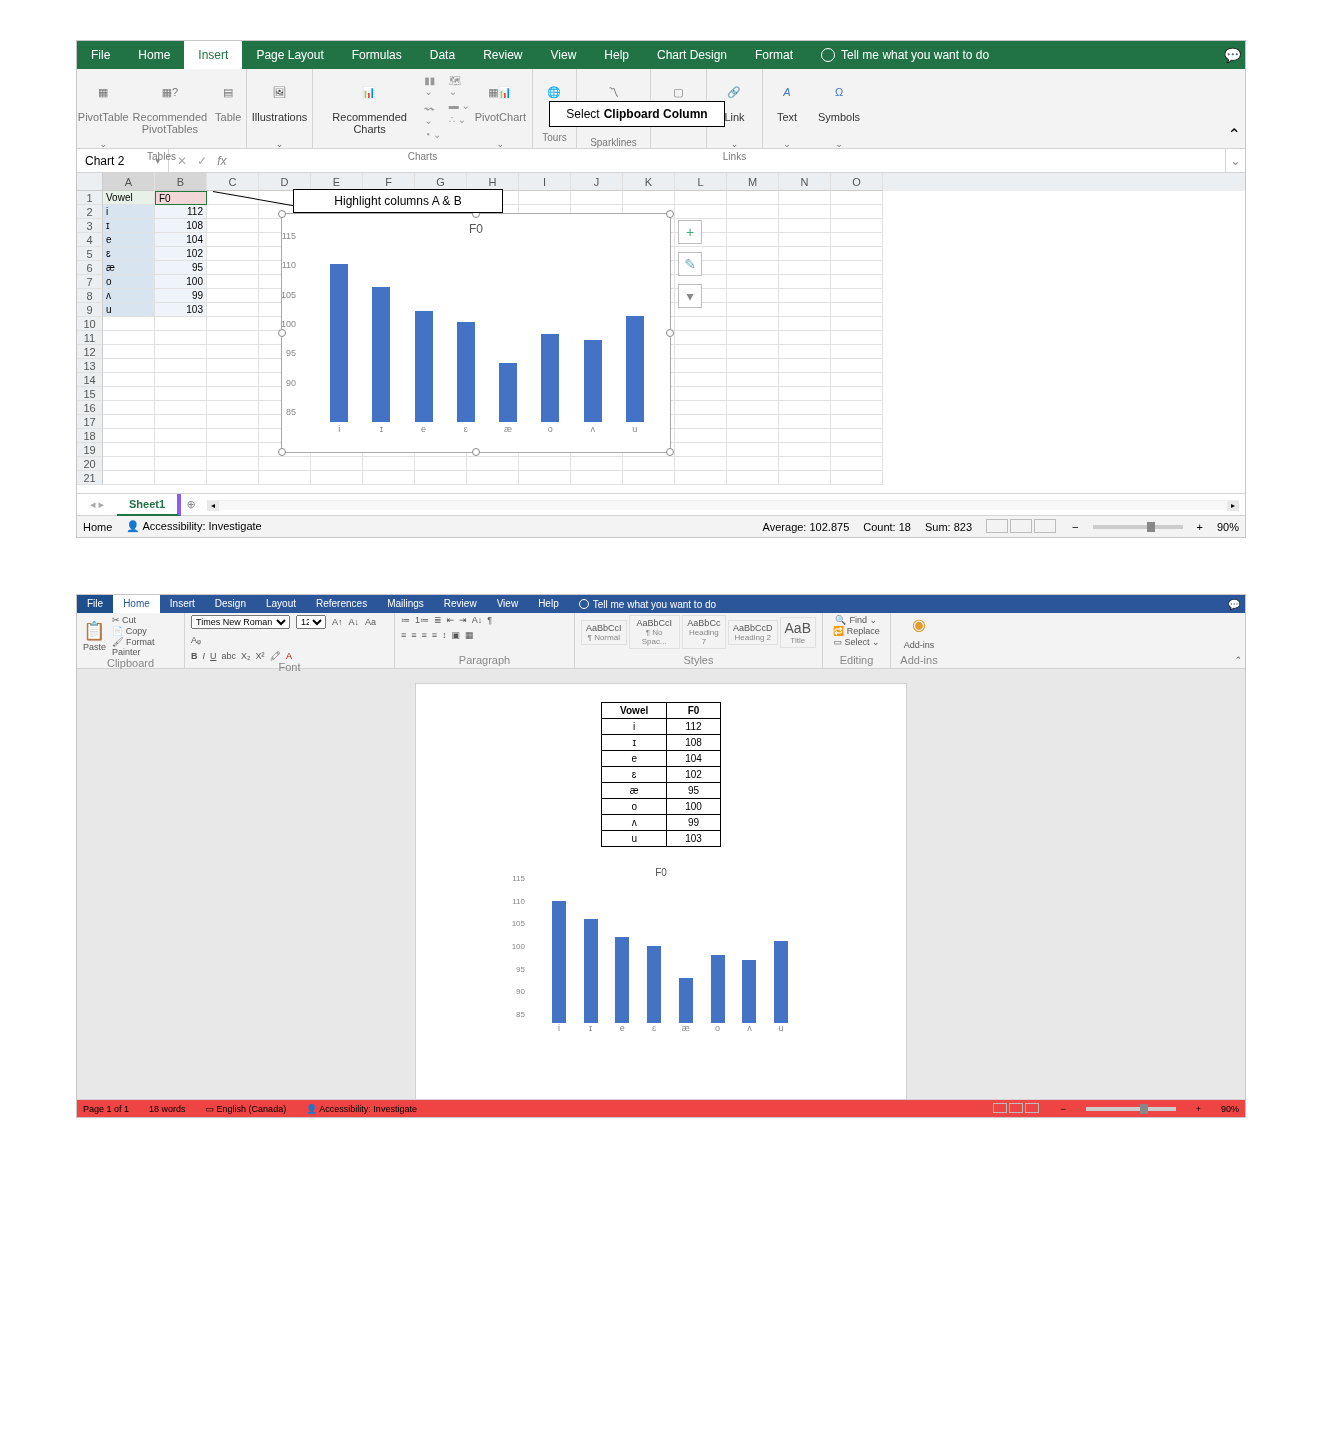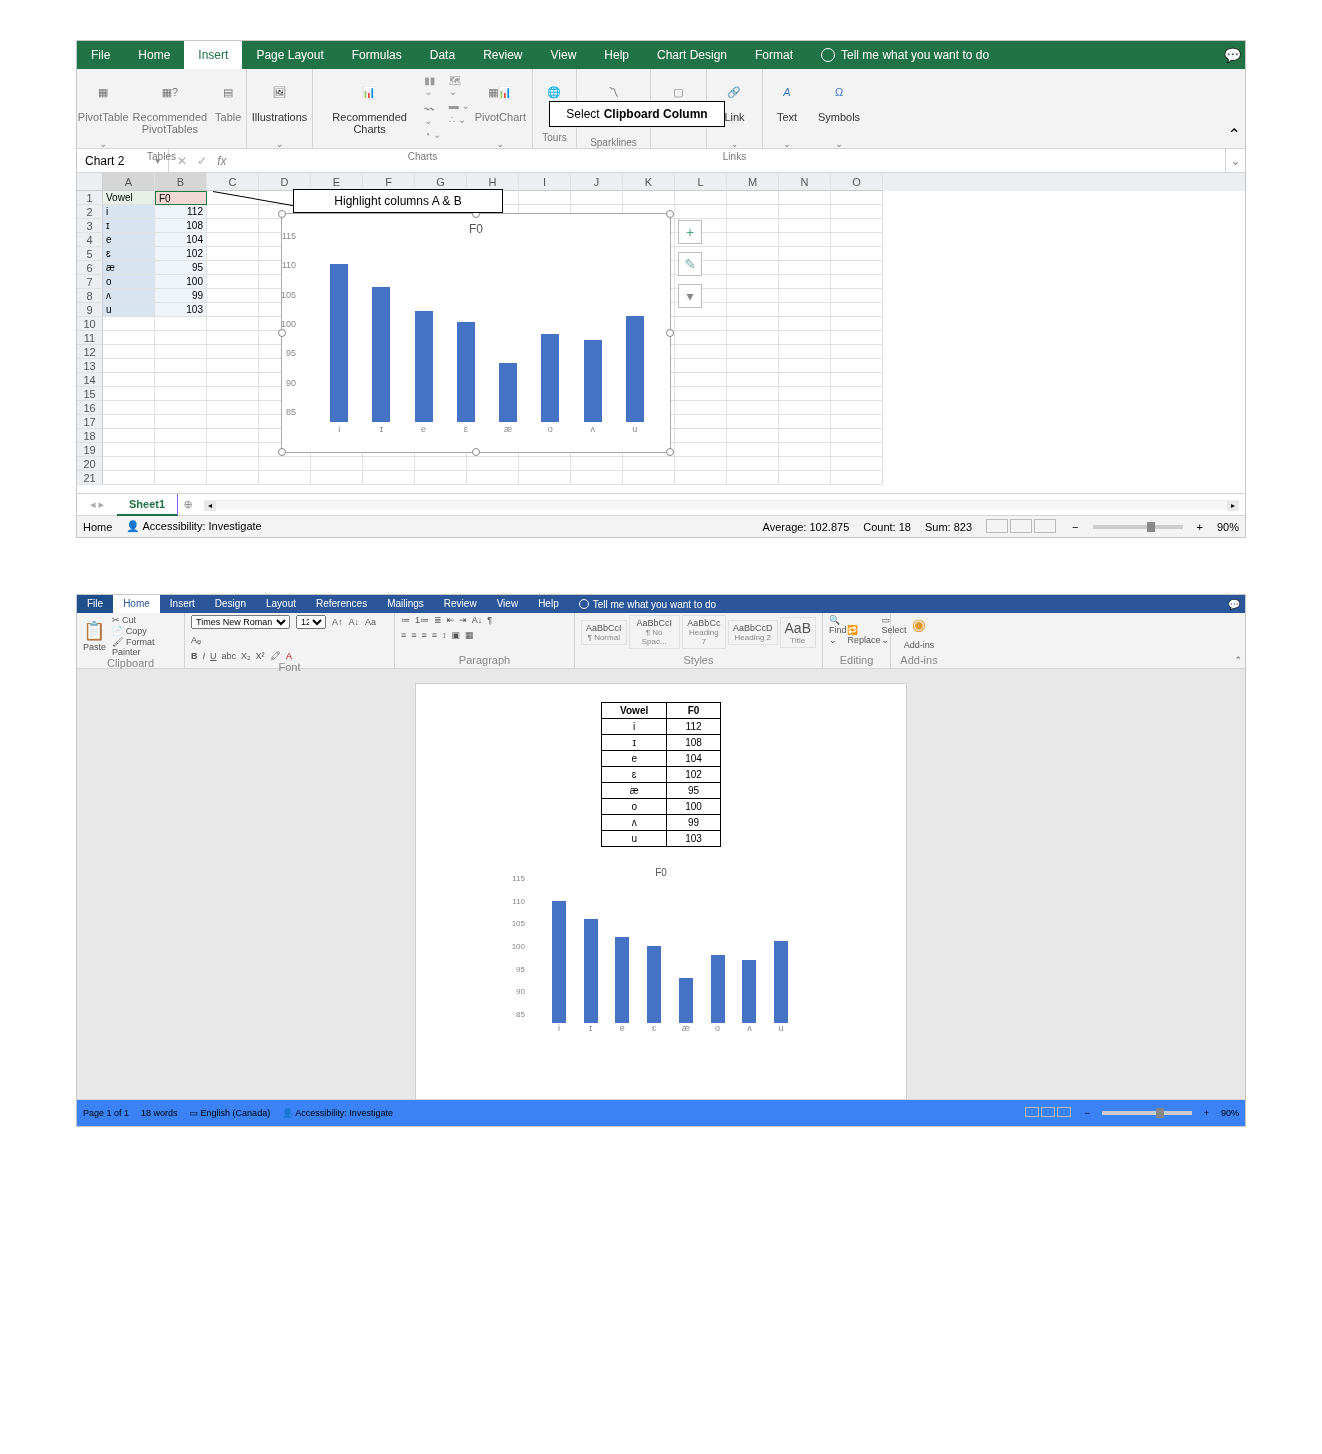--- a/index.html
+++ b/index.html
@@ -78,21 +78,21 @@
   .plot { position: absolute; left: 26px; right: 4px; top: 24px; bottom: 16px; }
   .yaxis { position: absolute; left: 0; top: 24px; bottom: 16px; width: 24px; font-size: 9px; color: #888; }
   .yaxis span { position: absolute; right: 20px; transform: translateY(-50%); }
   .xaxis { position: absolute; left: 26px; right: 4px; bottom: 0; height: 14px; display: flex; }
   .xaxis span { flex: 1; font-size: 9px; text-align: center; color: #888; }
   .bar { position: absolute; bottom: 0; width: 18px; background: #4472c4; }
 
   
   .xl-sheettabs { display: flex; align-items: center; height: 22px; border-top: 1px solid #d4d4d4; font-size: 11px; }
   .xl-sheettabs .nav { width: 40px; color: #aaa; text-align: center; }
-  .shtab { padding: 0 12px; border-right: 1px solid #8b5cf6; font-weight: 700; color: #217346; border-bottom: 2px solid #217346; line-height: 20px; }
+  .shtab { padding: 0 12px; border-right: 4px solid #8b5cf6; font-weight: 700; color: #217346; border-bottom: 2px solid #217346; line-height: 20px; }
   .shplus { width: 20px; color: #888; text-align: center; }
   .xl-sheettabs .hscroll { flex: 1; border-top: 1px solid #eee; height: 10px; margin: 0 6px; background: linear-gradient(#f7f7f7,#f7f7f7); position: relative; }
   .xl-sheettabs .hscroll .l, .xl-sheettabs .hscroll .r { position: absolute; width: 12px; height: 10px; top: 0; background: #e8e8e8; font-size: 8px; text-align: center; line-height: 10px; }
   .xl-sheettabs .hscroll .l { left: 0; } .xl-sheettabs .hscroll .r { right: 0; }
 
   .xl-status { display: flex; align-items: center; height: 22px; font-size: 11px; background: #f3f3f3; border-top: 1px solid #d4d4d4; padding: 0 6px; gap: 14px; }
   .xl-status .sp { flex: 1; }
   .xl-status .views span { display: inline-block; width: 22px; height: 14px; border: 1px solid #bbb; margin-right: 2px; }
   .zslider { width: 90px; height: 4px; background: #ccc; position: relative; }
   .zslider .thumb { position: absolute; width: 8px; height: 10px; top: -3px; left: 60%; background: #888; }
@@ -122,21 +122,21 @@
   .wd-table th, .wd-table td { border: 1px solid #000; padding: 2px 18px; text-align: center; }
   .wd-table th { font-weight: 700; }
 
   .wd-chart { width: 280px; height: 170px; margin: 0 auto; position: relative; border: none; }
   .wd-chart .ctitle { font-size: 10px; }
   .wd-chart .plot { left: 22px; top: 20px; bottom: 14px; }
   .wd-chart .yaxis { top: 20px; bottom: 14px; font-size: 8px; }
   .wd-chart .xaxis { left: 22px; font-size: 7px; }
   .wd-chart .bar { width: 14px; }
 
-  .wd-status { display: flex; align-items: center; height: 18px; font-size: 9px; background: #3b82f6; border-top: 1px solid #d4d4d4; padding: 13px 6px; gap: 12px; }
+  .wd-status { display: flex; align-items: center; height: 18px; font-size: 9px; background: #ef4444; border-top: 1px solid #d4d4d4; padding: 4px 6px; gap: 20px; }
   .wd-status .sp { flex: 1; }
 </style>
 </head>
 <body>
 
 <div class="panes">
 
 <div class="excel">
 
   <div class="xl-tabs">
@@ -824,21 +824,21 @@
               <div class="dn">Heading 2</div>
             </div>
             <div class="style-tile big">
               <div class="up">AaB</div>
               <div class="dn">Title</div>
             </div>
           </div>
       <div class="lbl">Styles</div>
     </div>
     <div class="wgrp" style="width:68px">
-      <div class="top" style="flex-direction:row;align-items:flex-end;gap:1px">
+      <div class="top" style="flex-direction:column;align-items:center;gap:1px">
         <div>🔍 <span>Find</span> ⌄</div>
         <div>🔁 <span>Replace</span></div>
         <div>▭ <span>Select</span> ⌄</div>
       </div>
       <div class="lbl">Editing</div>
     </div>
     <div class="wgrp" style="width:56px;border-right:none">
       <div class="top" style="flex-direction:column;align-items:center">
         <div style="color:#e39b2b;font-size:16px">◉</div>
         <div>Add-ins</div>

